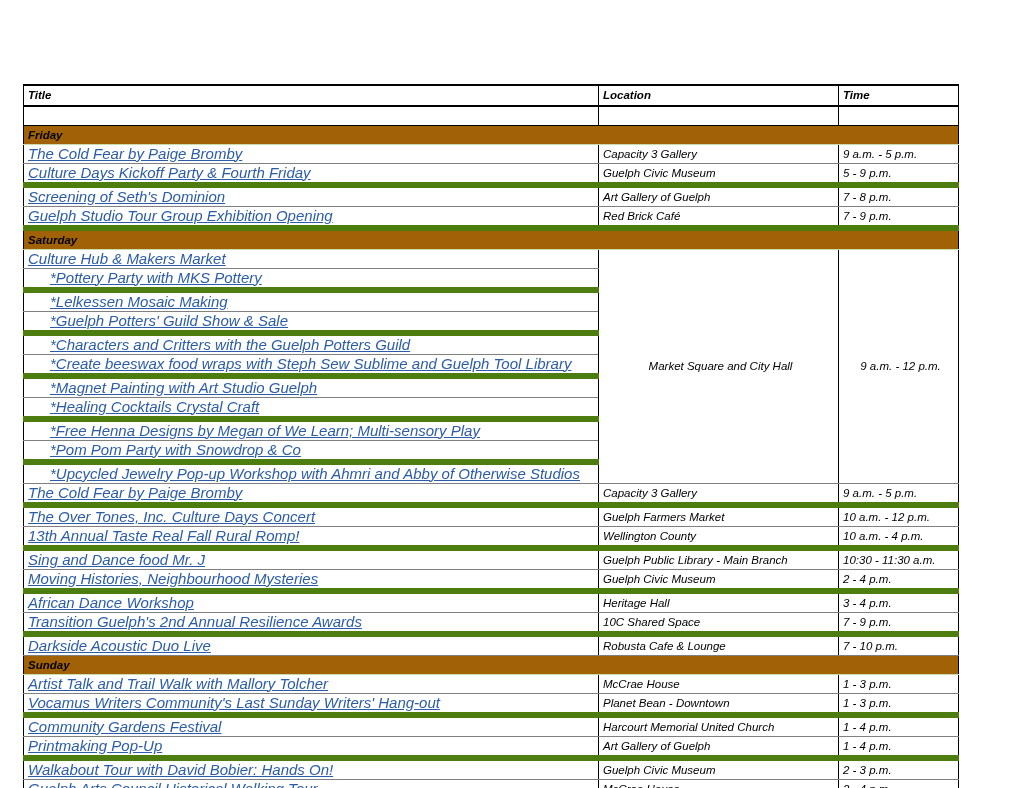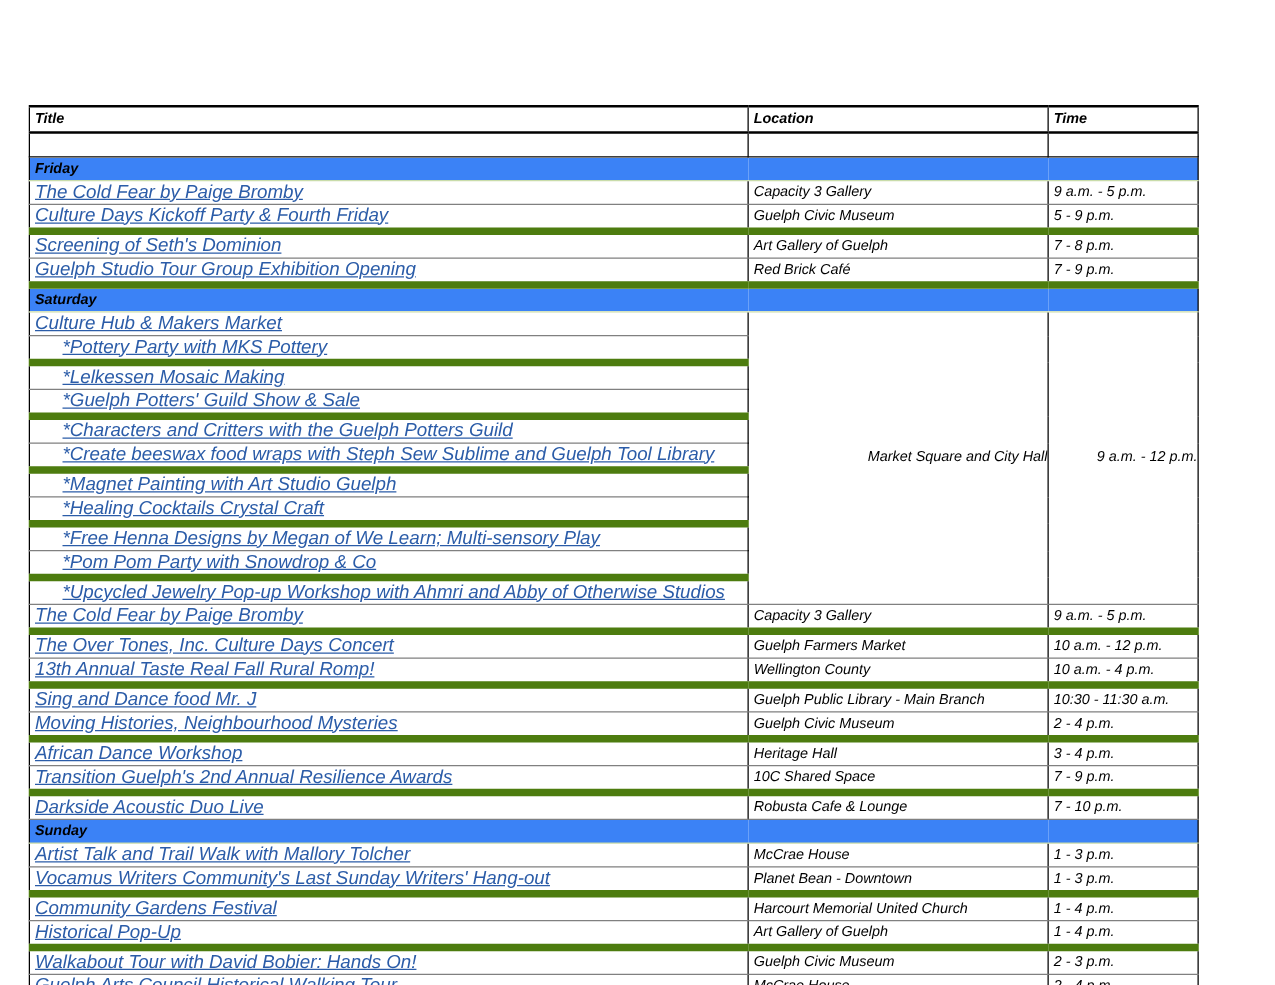--- a/index.html
+++ b/index.html
@@ -52,42 +52,42 @@
     font-weight: bold;
     border-top: 2px solid #000000;
     border-bottom: 2px solid #000000;
     height: 19px;
   }
   tr.blank > td {
     height: 18px;
     border-bottom: 1px solid #000000;
   }
   tr.dayrow > td {
-    background: #3b82f6;
+    background: #a16207;
     font-weight: bold;
     border-left: none;
     border-right: none;
     border-top: 1px solid #c9dcaa;
     border-bottom: 1px solid #c9dcaa;
   }
   tr.dayrow > td.first { border-left: 1px solid #000000; }
   tr.dayrow > td.last  { border-right: 1px solid #000000; }
 
   a.evlink {
     color: #2b5ca8;
     text-decoration: underline;
     cursor: pointer;
     font-size: 15px;
   }
   .indent { padding-left: 22px; }
   td.merged {
     vertical-align: middle;
     border-top: 1px solid #000000;
     border-bottom: 1px solid #000000;
-    text-align: right;
+    text-align: center;
   }
   td.loc, td.time { color: #000000; }
   tr.lastrow > td { border-bottom: 2px solid #000000; }
 </style>
 </head>
 <body>
 
 <div id="sheet">
   <table class="schedule">
     <colgroup>
@@ -225,21 +225,21 @@
           <td><a class="evlink ">Vocamus Writers Community's Last Sunday Writers' Hang-out</a></td>
           <td class="loc">Planet Bean - Downtown</td>
           <td class="time">1 - 3 p.m.</td>
         </tr>
         <tr class="">
           <td><a class="evlink ">Community Gardens Festival</a></td>
           <td class="loc">Harcourt Memorial United Church</td>
           <td class="time">1 - 4 p.m.</td>
         </tr>
         <tr class="hb">
-          <td><a class="evlink ">Historical Pop-Up</a></td>
+          <td><a class="evlink ">Printmaking Pop-Up</a></td>
           <td class="loc">Art Gallery of Guelph</td>
           <td class="time">1 - 4 p.m.</td>
         </tr>
         <tr class="">
           <td><a class="evlink ">Walkabout Tour with David Bobier: Hands On!</a></td>
           <td class="loc">Guelph Civic Museum</td>
           <td class="time">2 - 3 p.m.</td>
         </tr>
         <tr class="hb lastrow">
           <td><a class="evlink ">Guelph Arts Council Historical Walking Tour</a></td>

